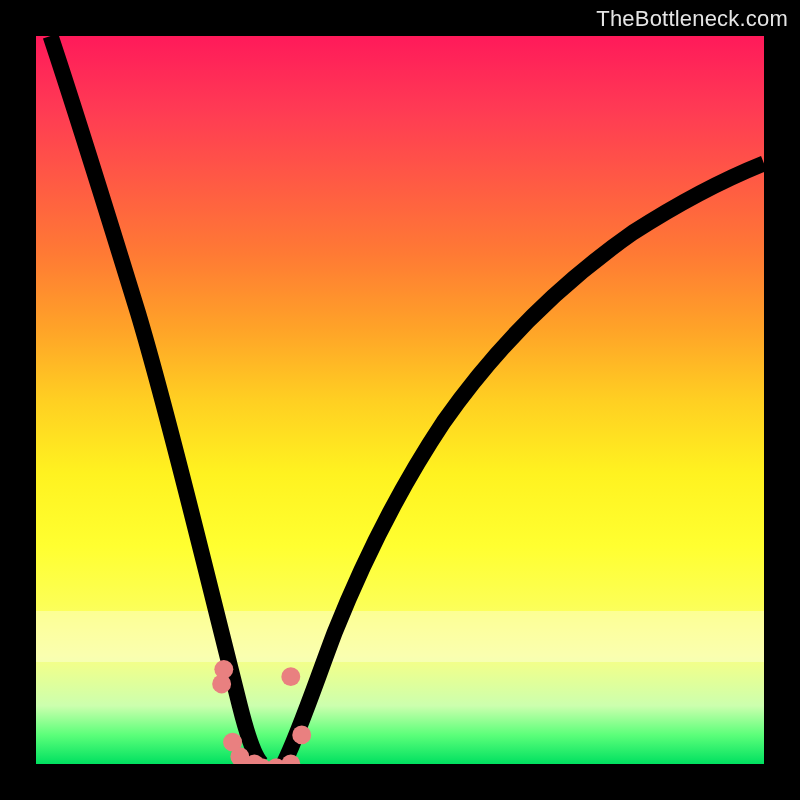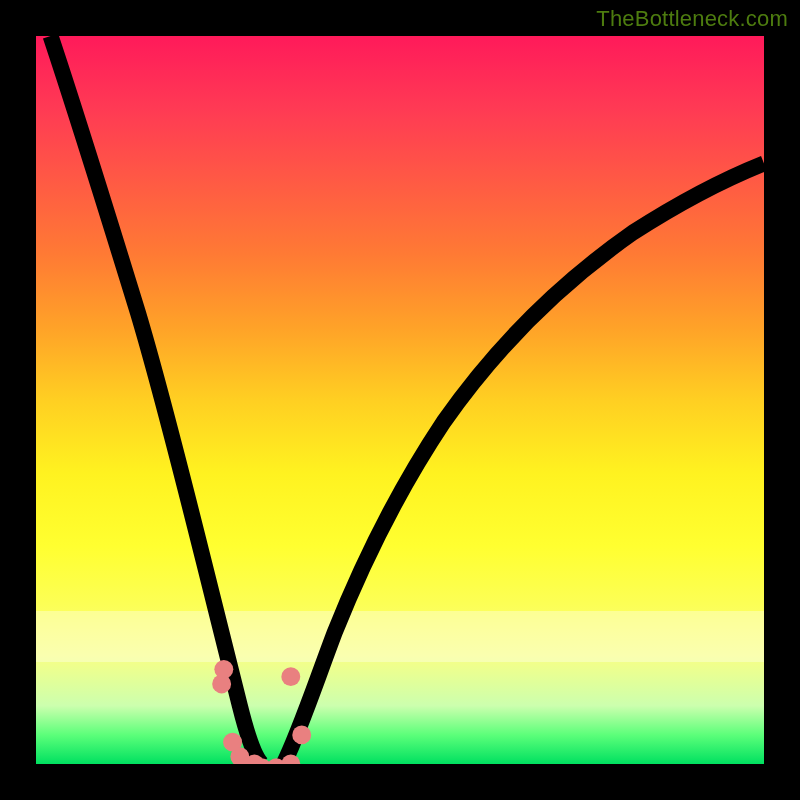--- a/index.html
+++ b/index.html
@@ -14,21 +14,21 @@
   .frame {
     position: relative;
     width: 800px;
     height: 800px;
     background: #000;
   }
   .attribution {
     position: absolute;
     top: 6px;
     right: 12px;
-    color: #4d7c0f;
+    color: #e5e5e5;
     font-size: 22px;
     font-weight: 500;
     letter-spacing: 0.2px;
     z-index: 10;
   }
   .plot-area {
     position: absolute;
     left: 36px;
     top: 36px;
     width: 728px;

